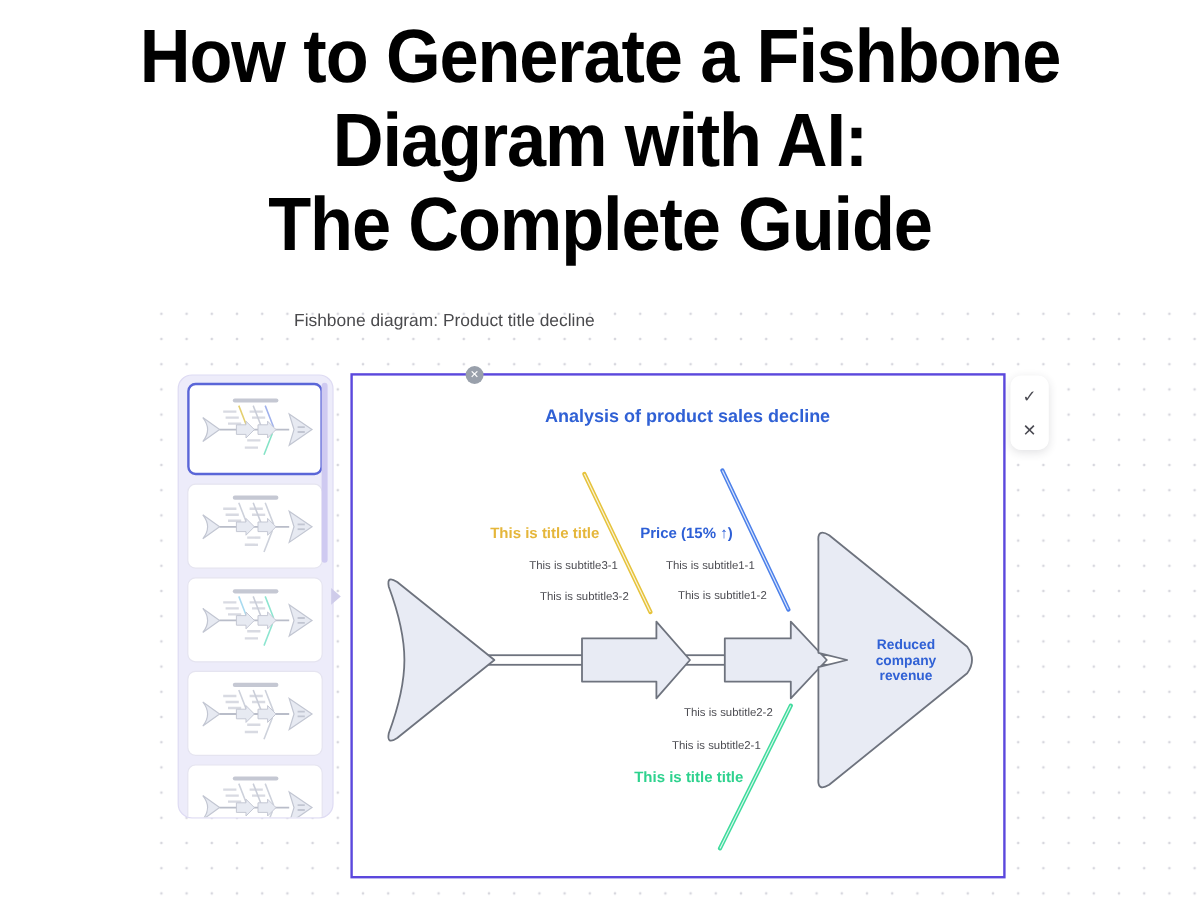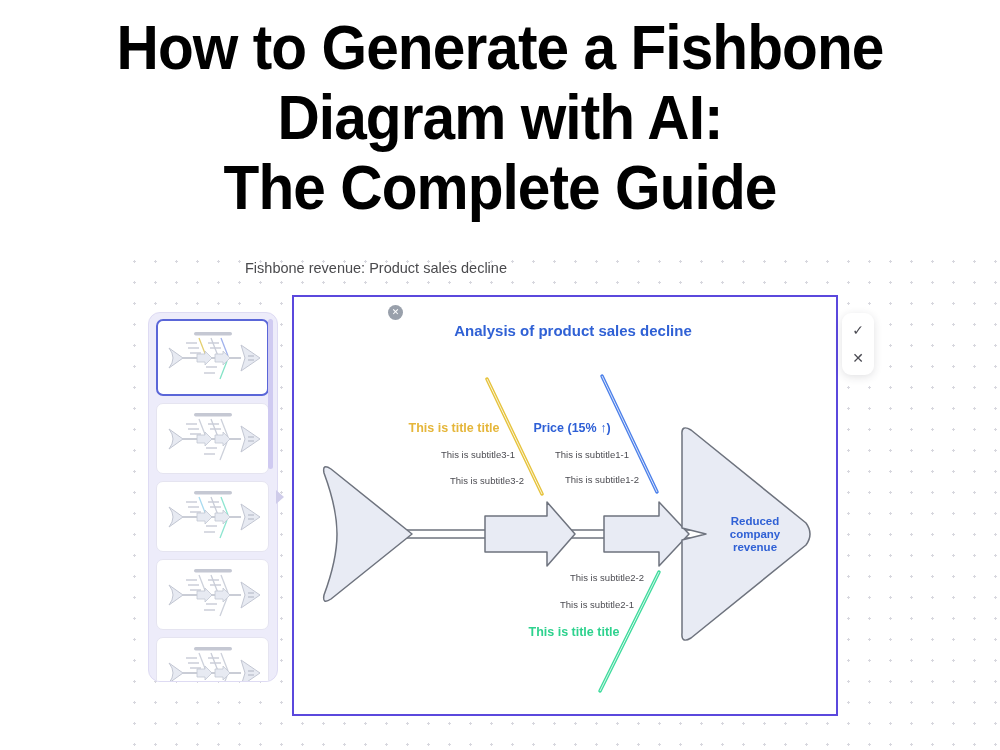--- a/index.html
+++ b/index.html
@@ -49,21 +49,21 @@
     background:#cfcaf1; border-radius:3px; z-index:4;
   }
   .panel-handle {
     position:absolute; left:156px; top:245px; width:0; height:0; z-index:4;
     border-top:7px solid transparent; border-bottom:7px solid transparent;
     border-left:8px solid #cfccea;
   }
 
   
   .diagram-canvas {
-    position:absolute; left:172px; top:50px; width:546px; height:421px;
+    position:absolute; left:172px; top:66px; width:546px; height:421px;
     background:#ffffff; border:2.5px solid #5b48dd;text-decoration:underline;
   }
   .diagram-canvas svg { position:absolute; left:0; top:0; }
   text { font-family:"Liberation Sans", sans-serif; }
   .svg-canvas-title { font-size:15px; font-weight:bold; }
   .branch-title { font-size:12.5px; font-weight:bold; }
   .branch-sub { font-size:9.5px; fill:#4c4c52; }
   .head-label { font-size:11.5px; font-weight:bold; }
 
   
@@ -80,21 +80,21 @@
 <body>
 
 <div class="hero-title">
   <div>How to Generate a Fishbone</div>
   <div>Diagram with AI:</div>
   <div>The Complete Guide</div>
 </div>
 
 <div class="editor-region">
 
-  <div class="prompt-text">Fishbone revenue: Product sales decline</div>
+  <div class="prompt-text">Fishbone diagram: Product title decline</div>
 
   <div class="thumb-panel">
     <div id="thumb-list">
         <div class="thumb-card selected">
     <svg viewBox="0 0 104 62">
       <rect x="33" y="5" width="38" height="3.5" rx="1.7" fill="#c5c8d3"></rect>
       <line x1="25" y1="16" x2="36" y2="16" stroke="#d8dae2" stroke-width="2"></line>
       <line x1="27" y1="21" x2="38" y2="21" stroke="#d8dae2" stroke-width="2"></line>
       <line x1="29" y1="26" x2="40" y2="26" stroke="#d8dae2" stroke-width="2"></line>
       <line x1="47" y1="16" x2="58" y2="16" stroke="#d8dae2" stroke-width="2"></line>

